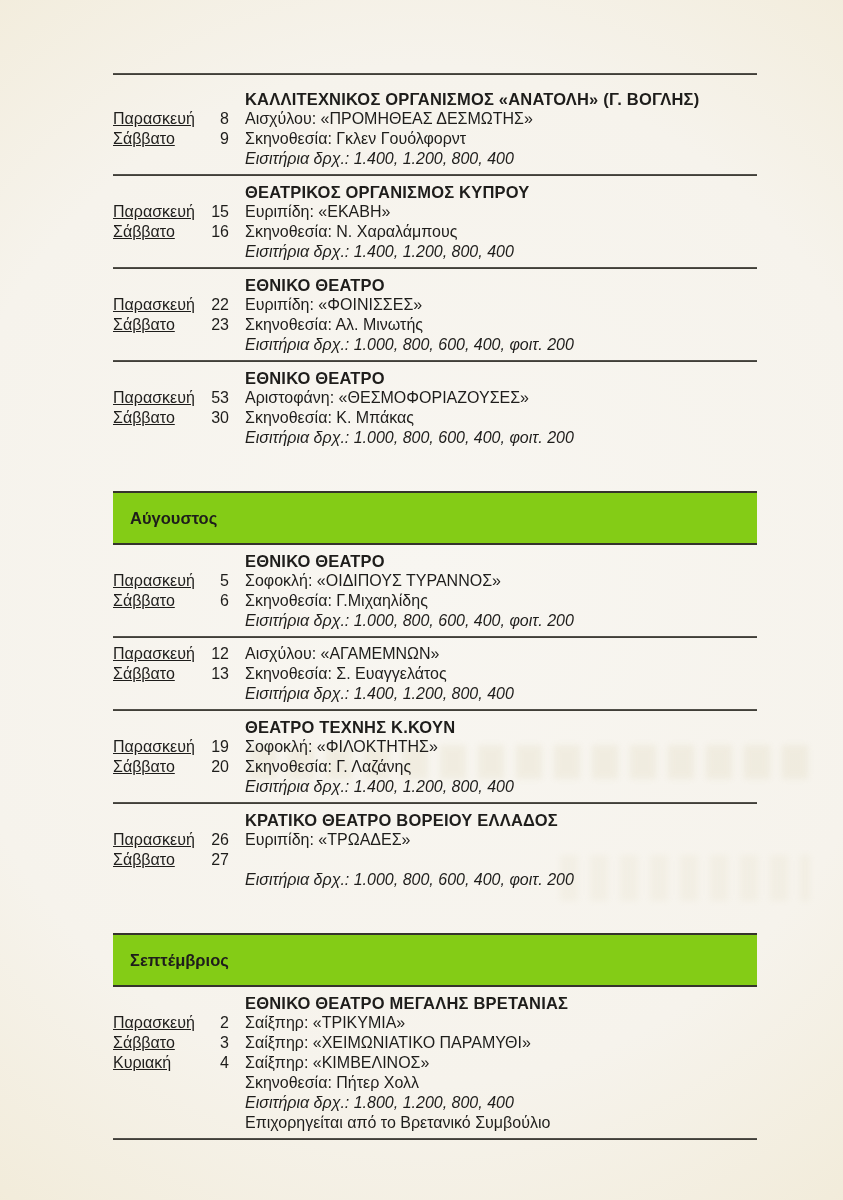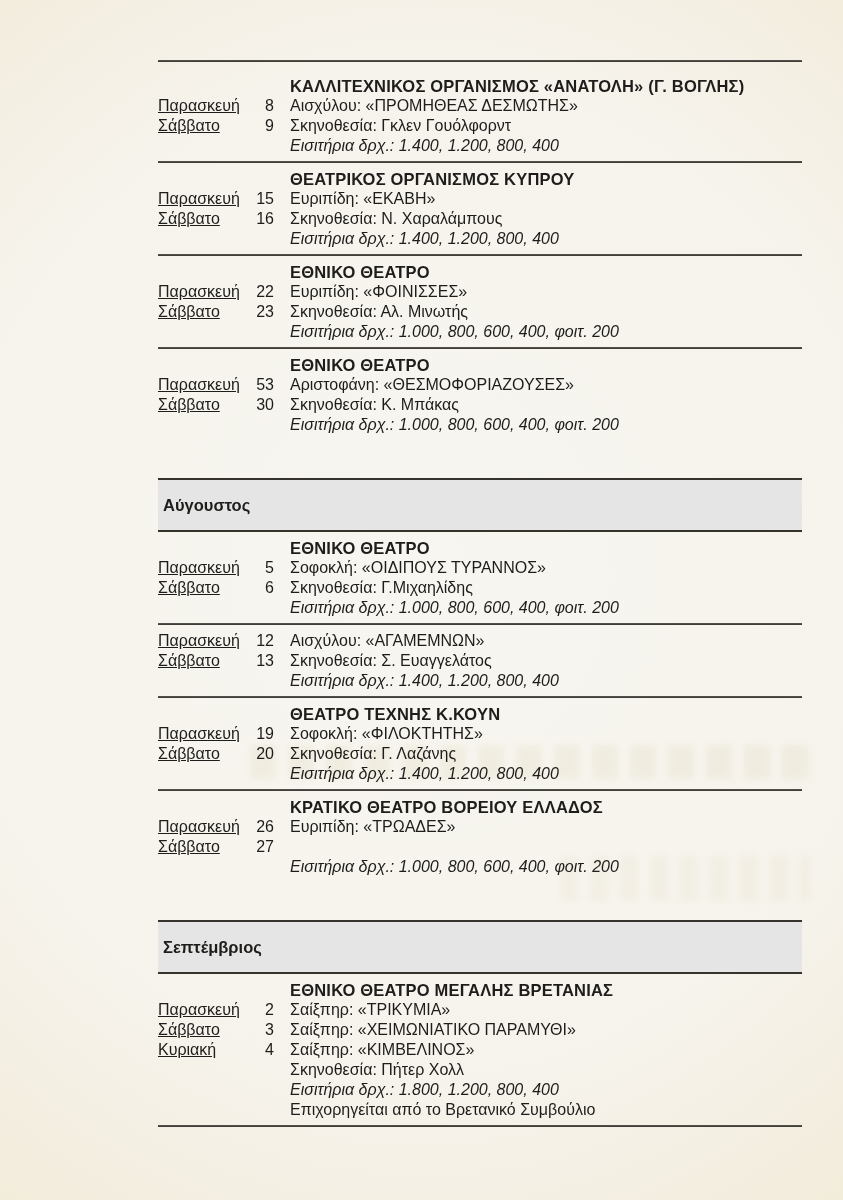--- a/index.html
+++ b/index.html
@@ -6,32 +6,32 @@
   body{
     width:843px;height:1200px;position:relative;overflow:hidden;
     font-family:"Liberation Sans",sans-serif;
     color:#1e1d1b;
     background:
       radial-gradient(ellipse 115% 85% at 50% 48%,
         #f8f6f1 0%, #f6f3ec 50%, #f2ecdb 74%, #efe7d0 90%, #ece3c9 100%);
   }
   .sheet{position:absolute;inset:0;}
   .content{
-    position:absolute;left:113px;top:60px;width:644px;
-    font-size:16px;line-height:20px;margin-left:45px;
+    position:absolute;left:113px;top:73px;width:644px;
+    font-size:16px;line-height:20px;
   }
   .rule{height:2px;background:linear-gradient(#5a5852,#38362f);}
   .section-gap{height:38px;}
   .month-band{
-    background:#e5e5e5;
+    background:#84cc16;
     border-top:2px solid #35332c;
     border-bottom:2px solid #35332c;
     height:50px;
     display:flex;align-items:center;
-    padding-left:5px;box-sizing:content-box;
+    padding-left:17px;box-sizing:content-box;
   }
   .month-label{font-weight:bold;font-size:16.5px;}
   .block{padding:6px 0 5px 0;}
   .block.first{padding-top:14px;}
   .block-title{
     margin-left:132px;font-weight:bold;font-size:16.5px;
     letter-spacing:.2px;white-space:nowrap;
   }
   .sched-row{display:flex;white-space:nowrap;}
   .sched-row .day{width:96px;flex:0 0 96px;text-decoration:underline;}

